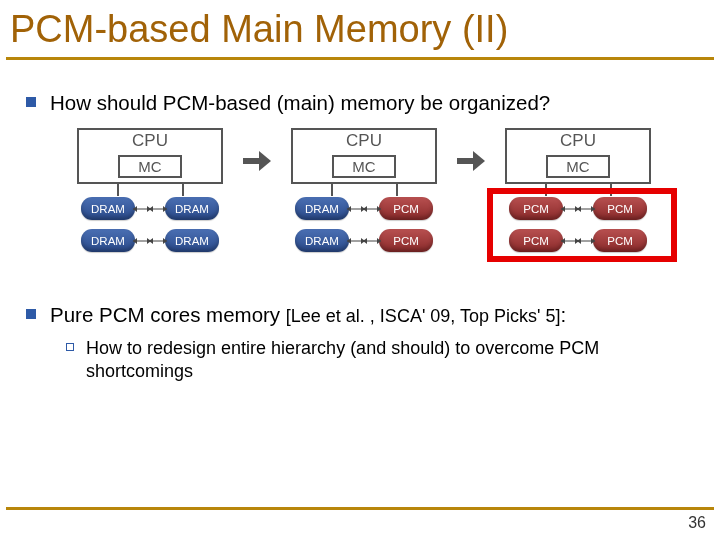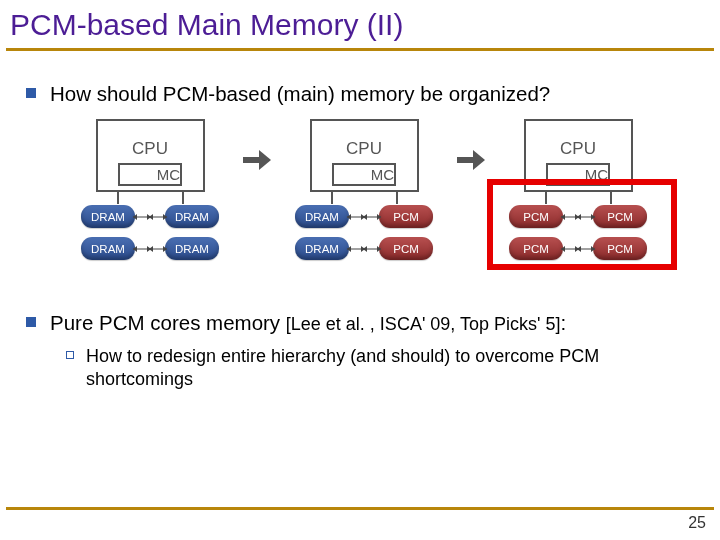--- a/index.html
+++ b/index.html
@@ -5,22 +5,22 @@
   * { box-sizing: border-box; margin: 0; padding: 0; }
   body {
     width: 720px;
     height: 540px;
     background: #fff;
     font-family: Arial, Helvetica, sans-serif;
     position: relative;
     overflow: hidden;
   }
   .title {
-    font-size: 30px;
-    color: #4c1d95;
+    font-size: 38px;
+    color: #a16207;
     padding: 8px 10px 6px 10px;
     font-weight: normal;
   }
   .hr-top {
     border: none;
     border-top: 3px solid #b8860b;
     margin: 0 6px 0 6px;
   }
   .content {
     padding: 12px 18px 0 26px;
@@ -75,36 +75,35 @@
     position: relative;
   }
   .arch {
     display: flex;
     flex-direction: column;
     align-items: center;
     width: 170px;
   }
   .cpu-box {
     border: 2px solid #555;
-    width: 109px;
-    padding: 18px 0 4px 0;
+    width: 146px;
+    padding: 1px 0 4px 0;
     text-align: center;
     background: #fff;
     font-size: 17px;
     color: #555;
     font-family: Arial, sans-serif;
   }
   .mc-box {
     border: 2px solid #555;
     width: 64px;
     margin: 4px auto 0 auto;
     font-size: 15px;
     padding: 1px 0;
     color: #555;
-    text-align: right;
   }
   .stems {
     display: flex;
     width: 130px;
     justify-content: space-around;
     height: 14px;
     margin-top: -2px;
   }
   .stem {
     width: 2px;
@@ -314,13 +313,13 @@
   </div>
 
   <div class="sub-row">
     <div class="sub-sq"></div>
     <div class="sub-text">How to redesign entire hierarchy (and should) to overcome PCM shortcomings</div>
   </div>
 
 </div>
 
 <hr class="hr-bot">
-<div class="pagenum">25</div>
+<div class="pagenum">36</div>
 
 </body></html>

